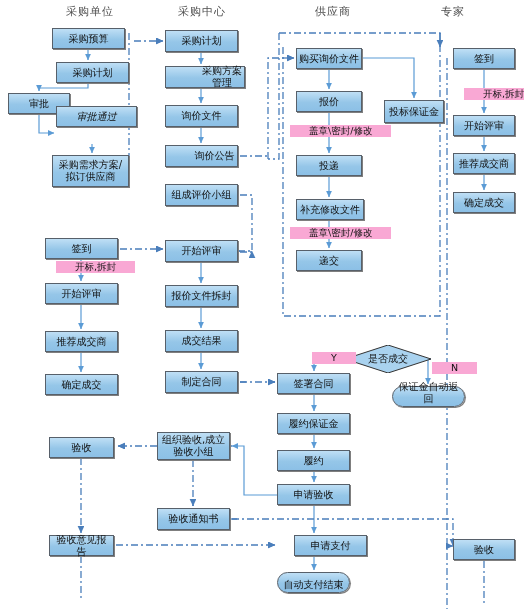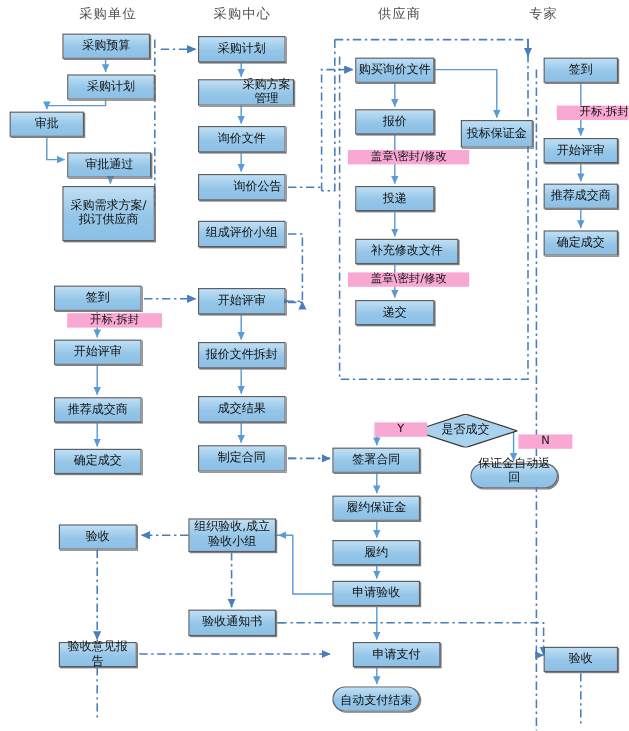--- a/index.html
+++ b/index.html
@@ -136,24 +136,24 @@
   <div id="nodes">
       <div class="node grad" style="left: 52px; top: 28px; width: 73px; height: 21px;">
         <span>采购预算</span>
       </div>
       <div class="node grad" style="left: 56px; top: 62px; width: 73px; height: 21px;">
         <span>采购计划</span>
       </div>
       <div class="node grad" style="left: 8px; top: 93px; width: 62px; height: 21px; text-align: right;">
         <span>审批</span>
       </div>
-      <div class="node grad" style="left: 56px; top: 127px; width: 70px; height: 21px;">
+      <div class="node grad" style="left: 56px; top: 106px; width: 81px; height: 21px; font-style: italic;">
         <span>审批通过</span>
       </div>
-      <div class="node grad" style="left: 52px; top: 155px; width: 77px; height: 46px;">
+      <div class="node grad" style="left: 52px; top: 155px; width: 77px; height: 32px;">
         <span>采购需求方案/拟订供应商</span>
       </div>
       <div class="node grad" style="left: 45px; top: 238px; width: 73px; height: 21px;">
         <span>签到</span>
       </div>
       <div class="node grad" style="left: 45px; top: 283px; width: 73px; height: 21px;">
         <span>开始评审</span>
       </div>
       <div class="node grad" style="left: 45px; top: 331px; width: 73px; height: 21px;">
         <span>推荐成交商</span>
@@ -202,21 +202,21 @@
       </div>
       <div class="node grad" style="left: 296px; top: 48px; width: 66px; height: 21px;">
         <span>购买询价文件</span>
       </div>
       <div class="node grad" style="left: 296px; top: 91px; width: 66px; height: 21px;">
         <span>报价</span>
       </div>
       <div class="node grad" style="left: 296px; top: 155px; width: 66px; height: 21px;">
         <span>投递</span>
       </div>
-      <div class="node grad" style="left: 296px; top: 199px; width: 86px; height: 21px;">
+      <div class="node grad" style="left: 296px; top: 199px; width: 68px; height: 21px;">
         <span>补充修改文件</span>
       </div>
       <div class="node grad" style="left: 296px; top: 250px; width: 66px; height: 21px;">
         <span>递交</span>
       </div>
       <div class="node grad" style="left: 384px; top: 100px; width: 60px; height: 23px;">
         <span>投标保证金</span>
       </div>
       <div class="node grad" style="left: 277px; top: 373px; width: 73px; height: 21px;">
         <span>签署合同</span>

